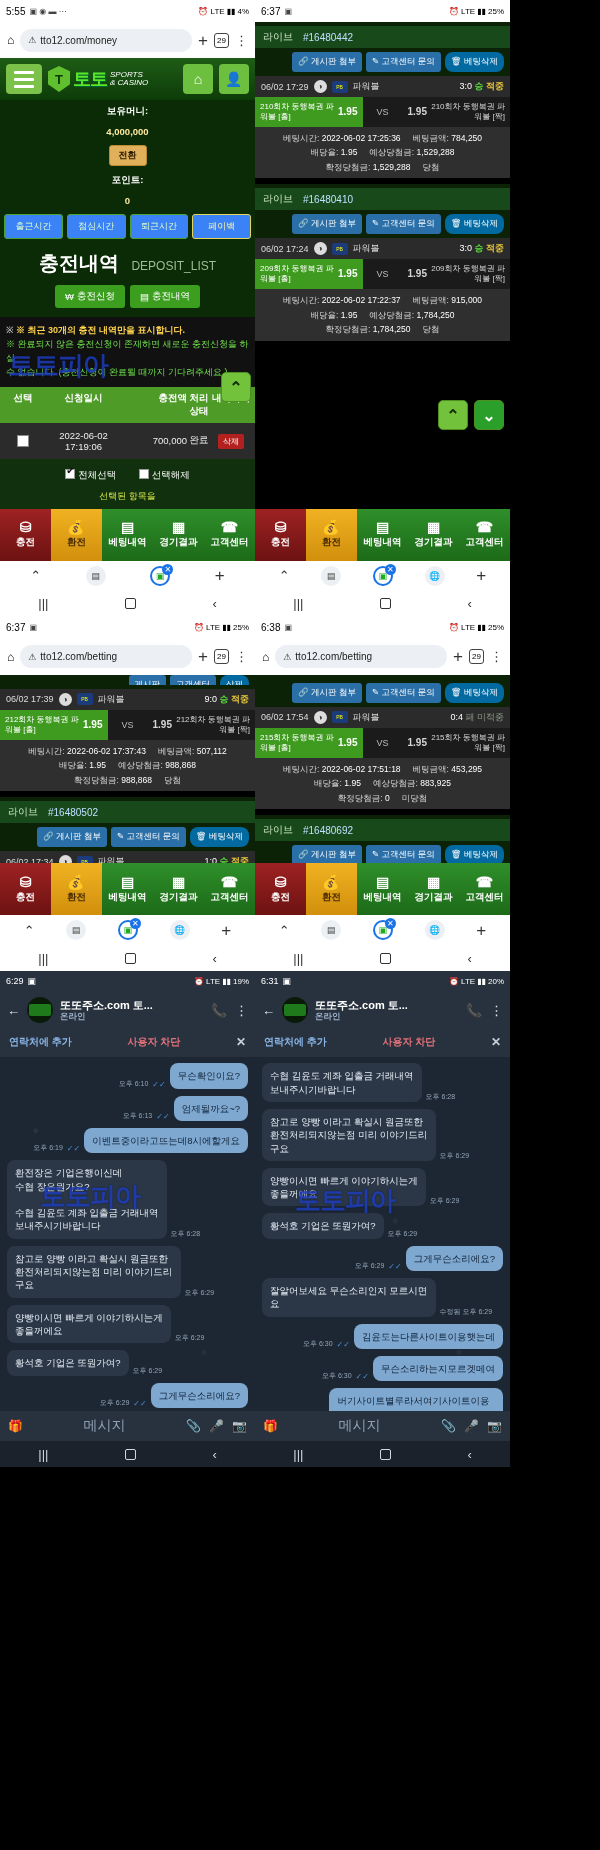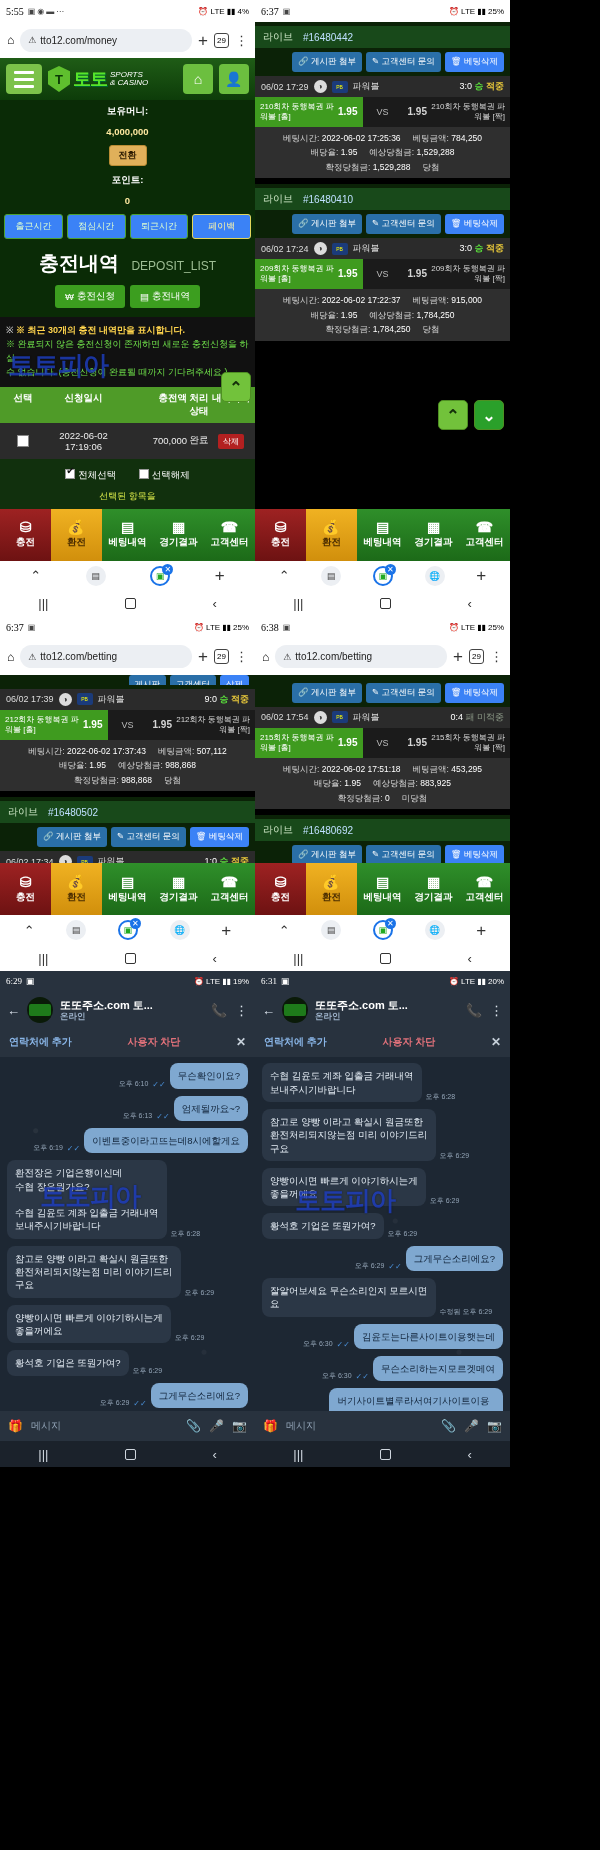--- a/index.html
+++ b/index.html
@@ -7,21 +7,21 @@
     width:600px; height:1850px; background:#000;
     font-family:"Liberation Sans", sans-serif;
     overflow:hidden; position:relative;
   }
   .grid { display:grid; grid-template-columns:255px 255px; width:510px; }
   .panel { width:255px; position:relative; overflow:hidden; background:#000; }
 
   
   .statusbar { height:22px; background:#fff; color:#000; display:flex;
     align-items:center; justify-content:space-between; padding:0 6px; font-size:10px; }
-  .sb-left { display:flex; align-items:center; gap:4px;font-family:Liberation Serif, serif; }
+  .sb-left { display:flex; align-items:center; gap:4px; }
   .sb-right { display:flex; align-items:center; gap:2px; font-size:8px; }
   .sb-ico { font-size:8px; color:#444; }
 
   
   .chrome { height:36px; background:#fff; display:flex; align-items:center;
     gap:6px; padding:0 7px; }
   .omnibox { flex:1; background:#eceff3; border-radius:14px; height:23px;
     display:flex; align-items:center; gap:4px; padding:0 8px; font-size:10px;
     color:#222; overflow:hidden; white-space:nowrap; }
   .warn { font-size:9px; }
@@ -136,21 +136,21 @@
   
   .bet-card { background:#0b2207; padding:4px 0 0; }
   .bet-top { background:#18491a; display:flex; align-items:center; gap:10px;
     padding:4px 8px; font-size:10px; color:#cfe8c8; }
   .bet-top .id { color:#bfe0ff; }
   .bet-btns { display:flex; gap:4px; padding:4px 6px; justify-content:flex-end;
     background:#0b2207; }
   .bb { font-size:8.5px; color:#fff; padding:4px 6px; border-radius:3px; }
   .bb-blue { background:#2a6fa8; }
   .bb-blue2 { background:#2a6fa8; }
-  .bb-red { background:#3b82f6; }
+  .bb-red { background:#0369a1;border-radius:8px; }
   .bet-meta { background:#2b2b2b; display:flex; align-items:center; gap:5px;
     padding:4px 6px; font-size:9px; color:#ddd; }
   .mini-logo { width:16px; height:12px; background:#1b3b7a; border-radius:2px;
     display:flex; align-items:center; justify-content:center; color:#ff0; font-size:5px;}
   .mini-circ { width:13px; height:13px; border-radius:50%; background:#dcdcdc;
     display:flex; align-items:center; justify-content:center; font-size:8px; color:#333;}
   .bet-res { margin-left:auto; font-size:9px; }
   .bet-res .sc { color:#fff; }
   .bet-res .w { color:#5ade3c; font-weight:bold; }
   .bet-res .h { color:#e8c83a; font-weight:bold; }
@@ -201,21 +201,21 @@
   .msg { display:flex; margin-bottom:7px; align-items:flex-end; gap:4px; }
   .msg.out { justify-content:flex-end; }
   .bub { max-width:72%; padding:6px 8px; border-radius:8px; font-size:9.5px;
     line-height:1.4; white-space:pre-line; }
   .msg.out .bub { background:#7fa8d0; color:#11243a; }
   .msg.in .bub { background:#2b3746; color:#e4ecf4; }
   .stamp { font-size:7px; color:#93a4b6; white-space:nowrap; }
   .ticks { color:#4a90d9; font-size:8px; }
   .kk-input { height:30px; background:#28323e; display:flex; align-items:center;
     gap:8px; padding:0 8px; }
-  .kk-input .ph { flex:1; color:#8fa0b3; font-size:10px; }
+  .kk-input .ph { flex:1; color:#8fa0b3; font-size:14px;text-align:center; }
   .kk-input .i { color:#c6d0da; font-size:12px; }
   .anav-dark { height:26px; background:#1b222b; display:flex; align-items:center;
     justify-content:space-around; color:#cfd6de; font-size:13px; }
   .anav-dark .sq { width:11px; height:11px; border:1.6px solid #cfd6de; border-radius:2px; }
 </style>
 </head>
 <body>
 
 <div class="grid">
 

